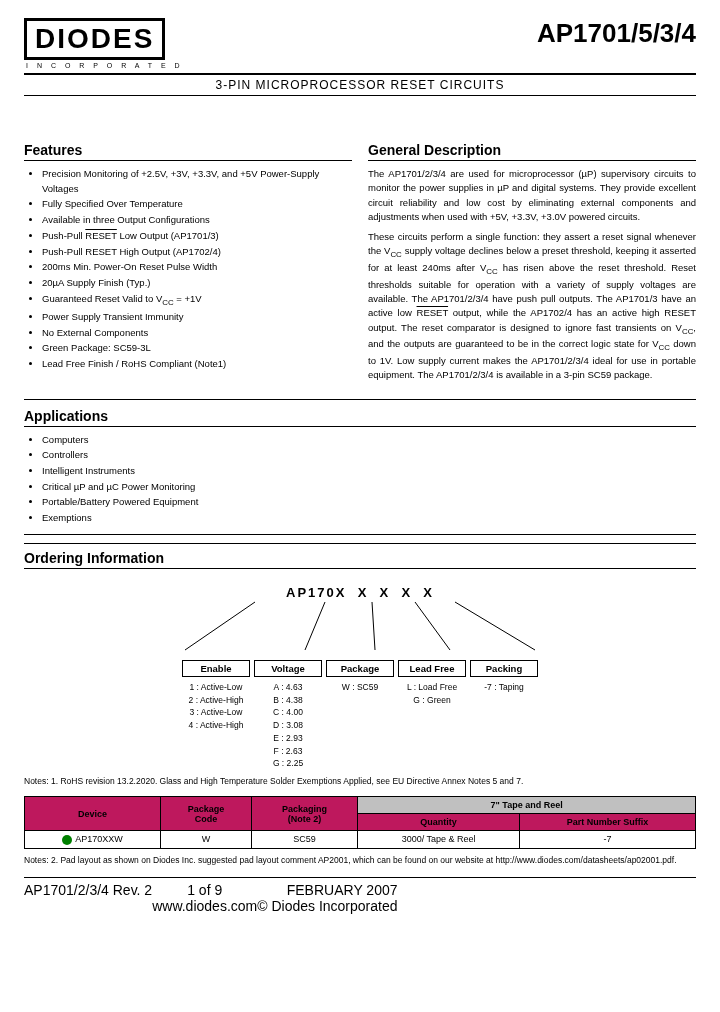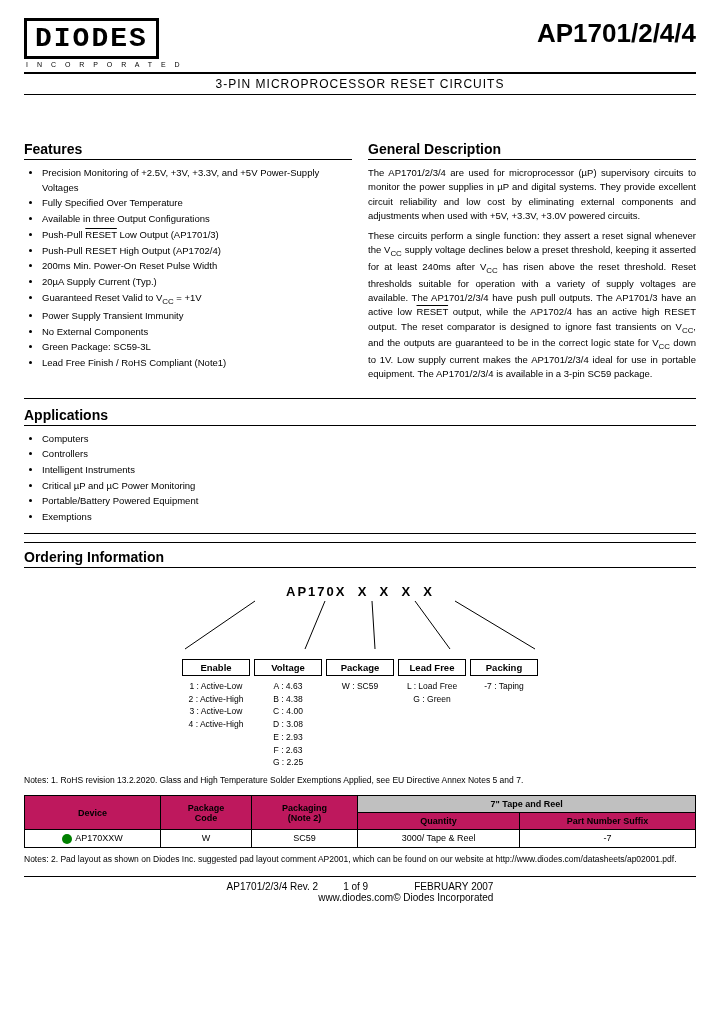--- a/index.html
+++ b/index.html
@@ -21,21 +21,21 @@
       margin-bottom: 4px;
     }
     .logo-area {
       display: flex;
       flex-direction: column;
       align-items: flex-start;
     }
     .logo-diodes {
       font-size: 28px;
       font-weight: 900;
-      font-family: Liberation Mono, monospace;
+      font-family: Liberation Sans, sans-serif;
       letter-spacing: 2px;
       border: 3px solid #000;
       padding: 2px 8px;
       display: inline-block;
     }
     .logo-incorporated {
       font-size: 7px;
       letter-spacing: 3.5px;
       margin-top: 2px;
       padding-left: 2px;
@@ -150,25 +150,25 @@
       background: #be185d;
       font-weight: bold;
     }
     .info-table .colspan-header {
       background: #c0c0c0;
     }
 
     
     .footer {
       display: flex;
-      justify-content: center;
+      justify-content: flex-start;
       border-top: 1.5px solid #000;
       padding-top: 4px;
       margin-top: 10px;
-      font-size: 10px;
+      font-size: 14px;
     }
     .footer-center {
       text-align: center;
     }
 
     .divider {
       border: none;
       border-top: 1.5px solid #000;
       margin: 8px 0;
     }
@@ -191,35 +191,35 @@
     }
   </style>
 </head>
 <body>
 
 <div class="header">
   <div class="logo-area">
     <div class="logo-diodes">DIODES</div>
     <div class="logo-incorporated">I N C O R P O R A T E D</div>
   </div>
-  <div class="part-number">AP1701/2/4/4</div>
+  <div class="part-number">AP1701/5/3/4</div>
 </div>
 <div class="subtitle-bar">3-PIN MICROPROCESSOR RESET CIRCUITS</div>
 
 <div class="section-row">
   <div class="section-left">
     <div class="section-title">Features</div>
     <ul class="feat-list">
       <li>Precision Monitoring of +2.5V, +3V, +3.3V, and +5V Power-Supply Voltages</li>
       <li>Fully Specified Over Temperature</li>
       <li>Available in three Output Configurations</li>
       <li>Push-Pull <span class="overline">RESET</span> Low Output (AP1701/3)</li>
       <li>Push-Pull RESET High Output (AP1702/4)</li>
       <li>200ms Min. Power-On Reset Pulse Width</li>
-      <li>20µA Supply Current (Typ.)</li>
+      <li>20µA Supply Finish (Typ.)</li>
       <li>Guaranteed Reset Valid to V<sub>CC</sub> = +1V</li>
       <li>Power Supply Transient Immunity</li>
       <li>No External Components</li>
       <li>Green Package: SC59-3L</li>
       <li>Lead Free Finish / RoHS Compliant (Note1)</li>
     </ul>
   </div>
   <div class="section-right gen-desc">
     <div class="section-title">General Description</div>
     <p>The AP1701/2/3/4 are used for microprocessor (µP) supervisory circuits to monitor the power supplies in µP and digital systems. They provide excellent circuit reliability and low cost by eliminating external components and adjustments when used with +5V, +3.3V, +3.0V powered circuits.</p>

